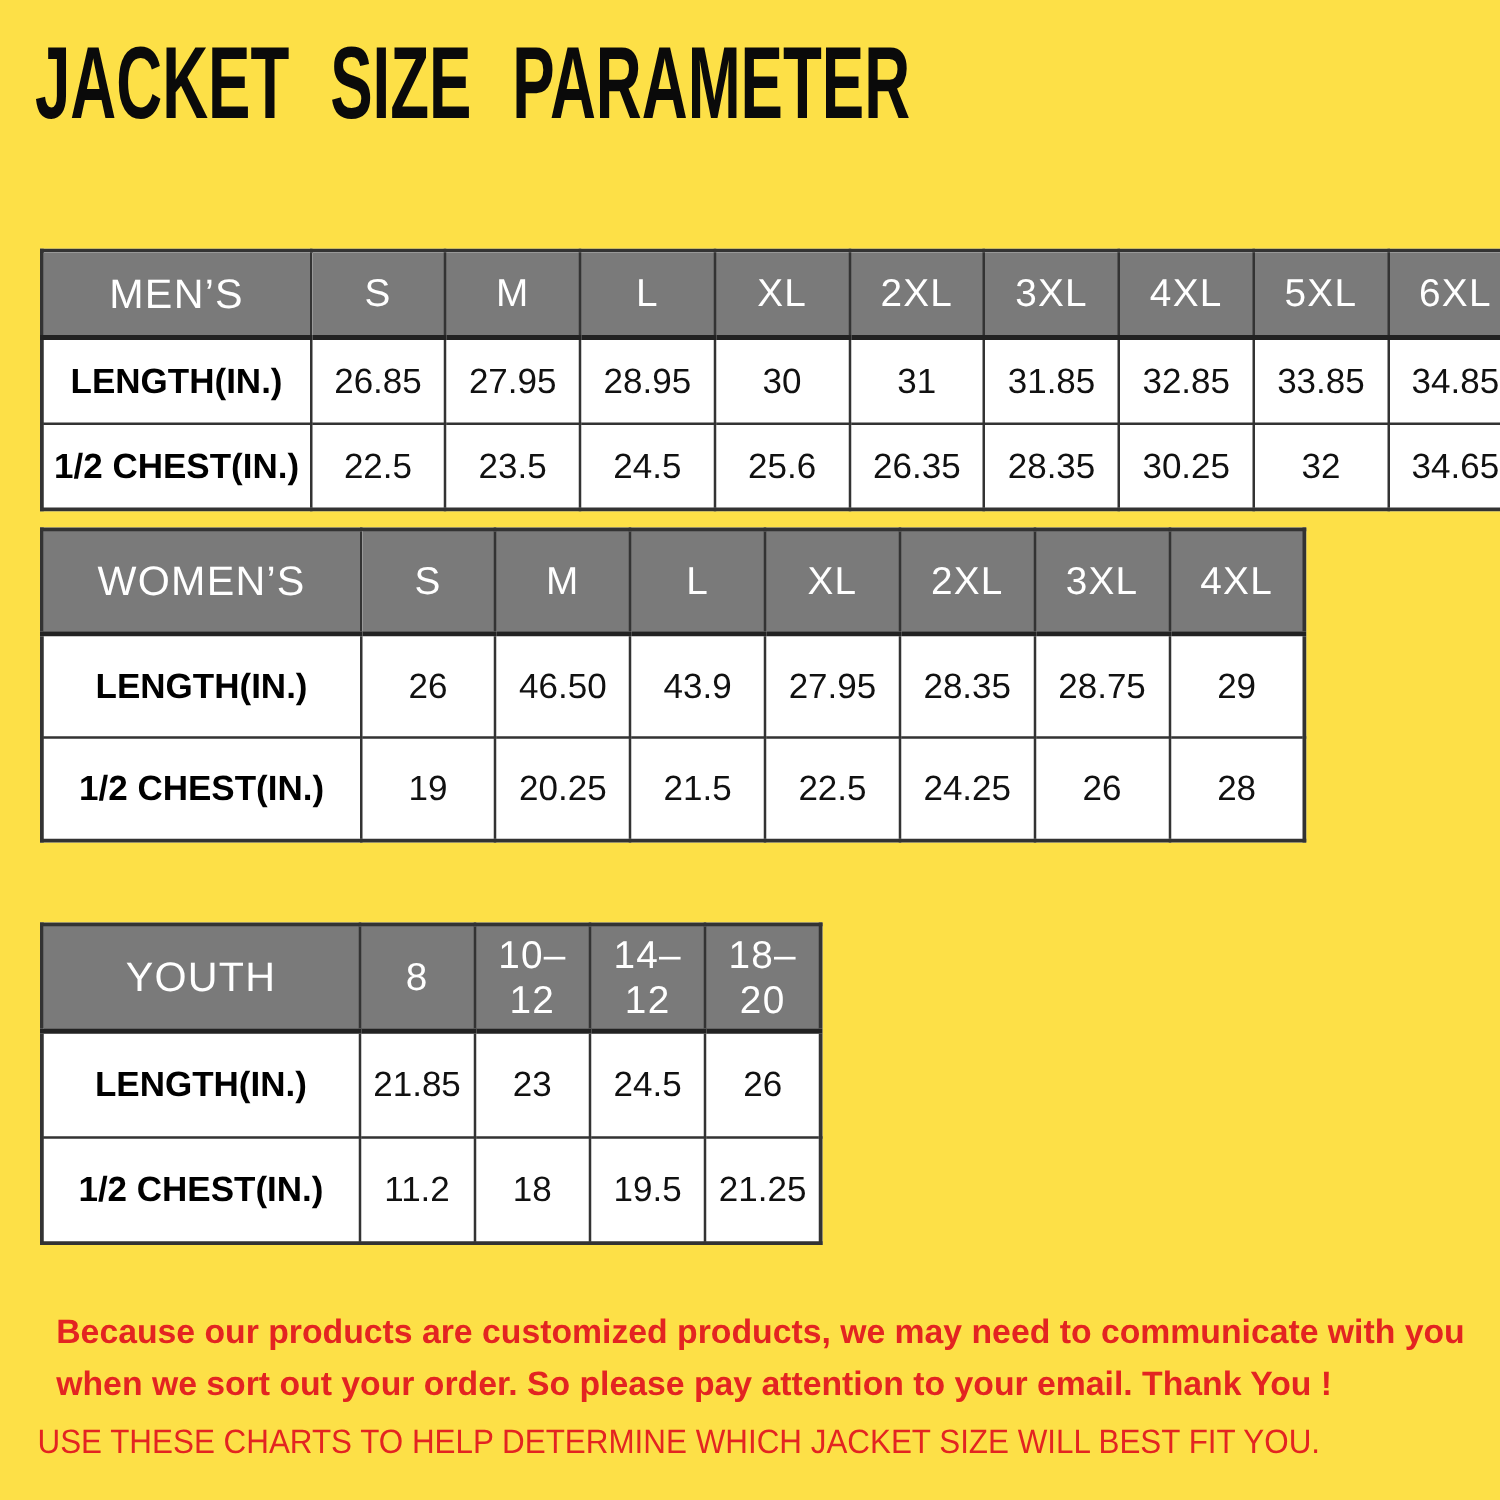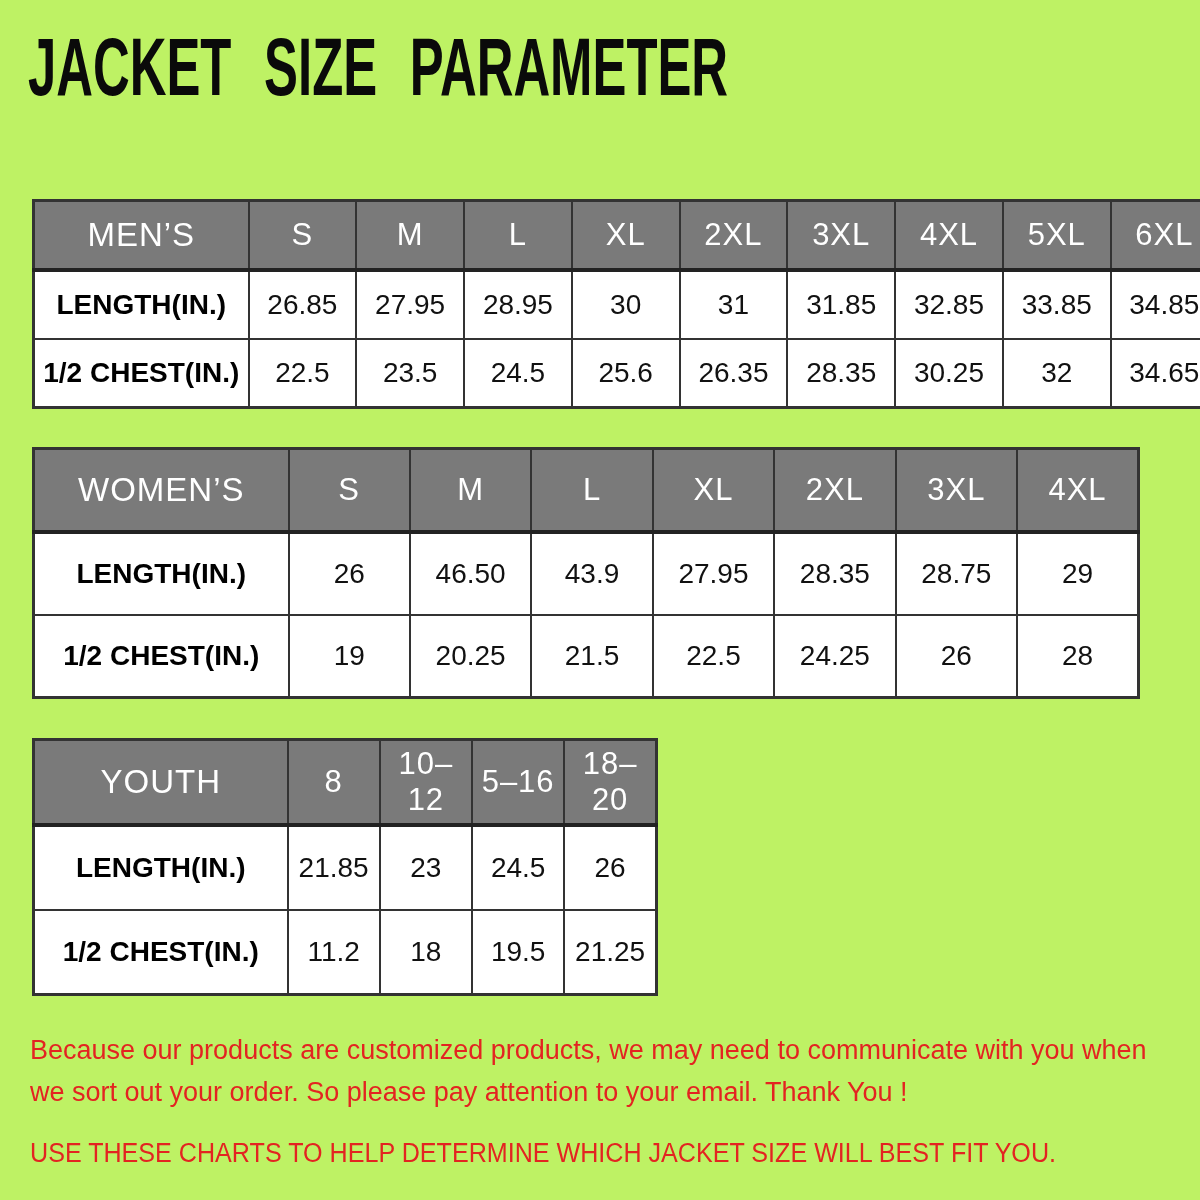--- a/index.html
+++ b/index.html
@@ -6,21 +6,21 @@
     --gray:#7a7a7a;
     --border:#333333;
     --red:#e32421;
     --ink:#0a0a0a;
   }
   html,body{margin:0;padding:0;background:#ffffff;}
   body{
     width:1200px;height:1200px;position:relative;overflow:hidden;
     font-family:"Liberation Sans", sans-serif;color:var(--ink);
   }
-  .page{position:absolute;inset:0;background:#bef264;}
+  .page{position:absolute;inset:0;background:#fde047;}
 
   .title{
     position:absolute;left:28px;top:26px;margin:0;
     font-size:82px;line-height:1;font-weight:700;color:var(--ink);
     white-space:nowrap;word-spacing:30px;letter-spacing:0;
     transform:scaleX(0.62);transform-origin:left top;
   }
   .note{
     position:absolute;left:30px;top:110px;margin:0;width:1030px;
     font-size:28px;line-height:1.35;letter-spacing:-0.5px;
@@ -40,31 +40,31 @@
     border-bottom:4px solid #222222;letter-spacing:1px;
   }
   .size-table thead th.group{font-size:33px;letter-spacing:1px;}
   .size-table td.row-label{font-weight:700;font-size:28px;color:#000000;letter-spacing:0;}
   .size-table td.value{font-size:28px;font-weight:400;color:#111111;}
 
   .mens{top:199px;width:1188px;}
   .mens th,.mens td{height:66px;}
   .mens col.c-label{width:215px;}
 
-  .womens{top:447px;width:1108px;}
+  .womens{top:422px;width:1013px;}
   .womens th,.womens td{height:80px;}
   .womens col.c-label{width:255px;}
 
   .youth{top:738px;width:626px;}
   .youth th,.youth td{height:82px;}
   .youth col.c-label{width:254px;}
 
   .footer-note{
-    position:absolute;left:30px;top:1030px;margin:0;width:1150px;
-    font-size:27px;line-height:1.55;color:var(--red);font-weight:400;
+    position:absolute;left:30px;top:1030px;margin:15px;width:1150px;
+    font-size:27px;line-height:1.55;color:var(--red);font-weight:700;
   }
   .footer-usage{
     position:absolute;left:30px;top:1138px;margin:0;
     font-size:27px;color:var(--red);font-weight:400;white-space:nowrap;
     transform:scaleX(0.93);transform-origin:left top;
   }
 </style>
 </head>
 <body>
 
@@ -178,21 +178,21 @@
           <col>
           <col>
           <col>
           <col>
         </colgroup>
         <thead>
           <tr>
             <th class="group">YOUTH</th>
             <th>8</th>
             <th>10–12</th>
-            <th>5–16</th>
+            <th>14–12</th>
             <th>18–20</th>
           </tr>
         </thead>
         <tbody>
           <tr>
             <td class="row-label">LENGTH(IN.)</td>
             <td class="value">21.85</td>
             <td class="value">23</td>
             <td class="value">24.5</td>
             <td class="value">26</td>

